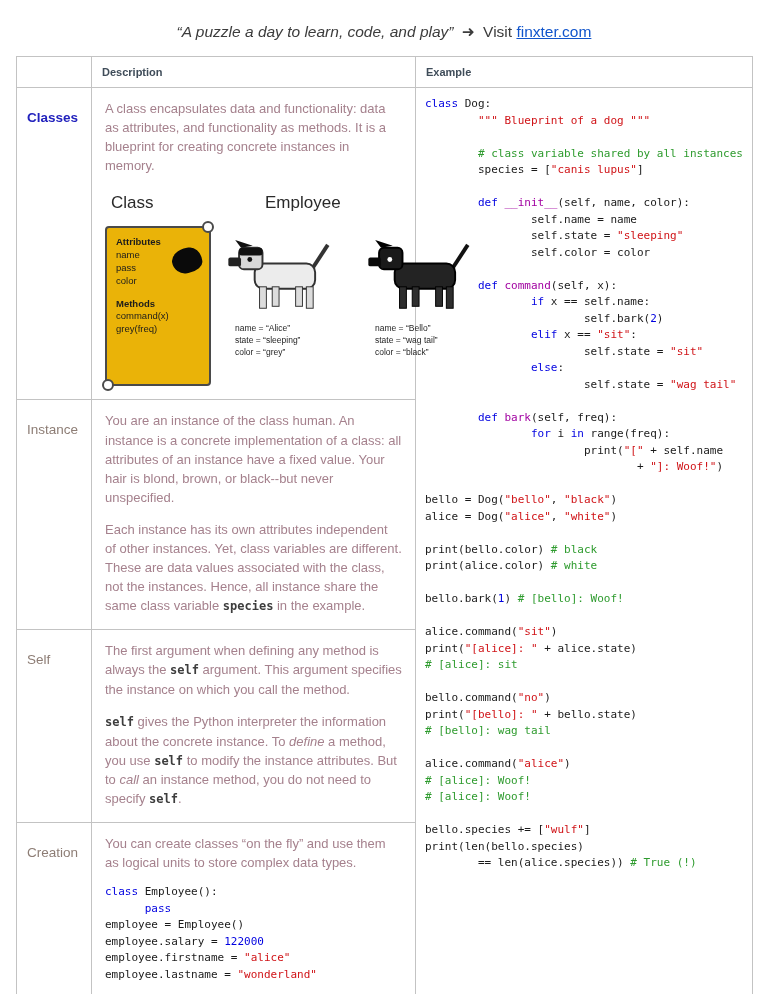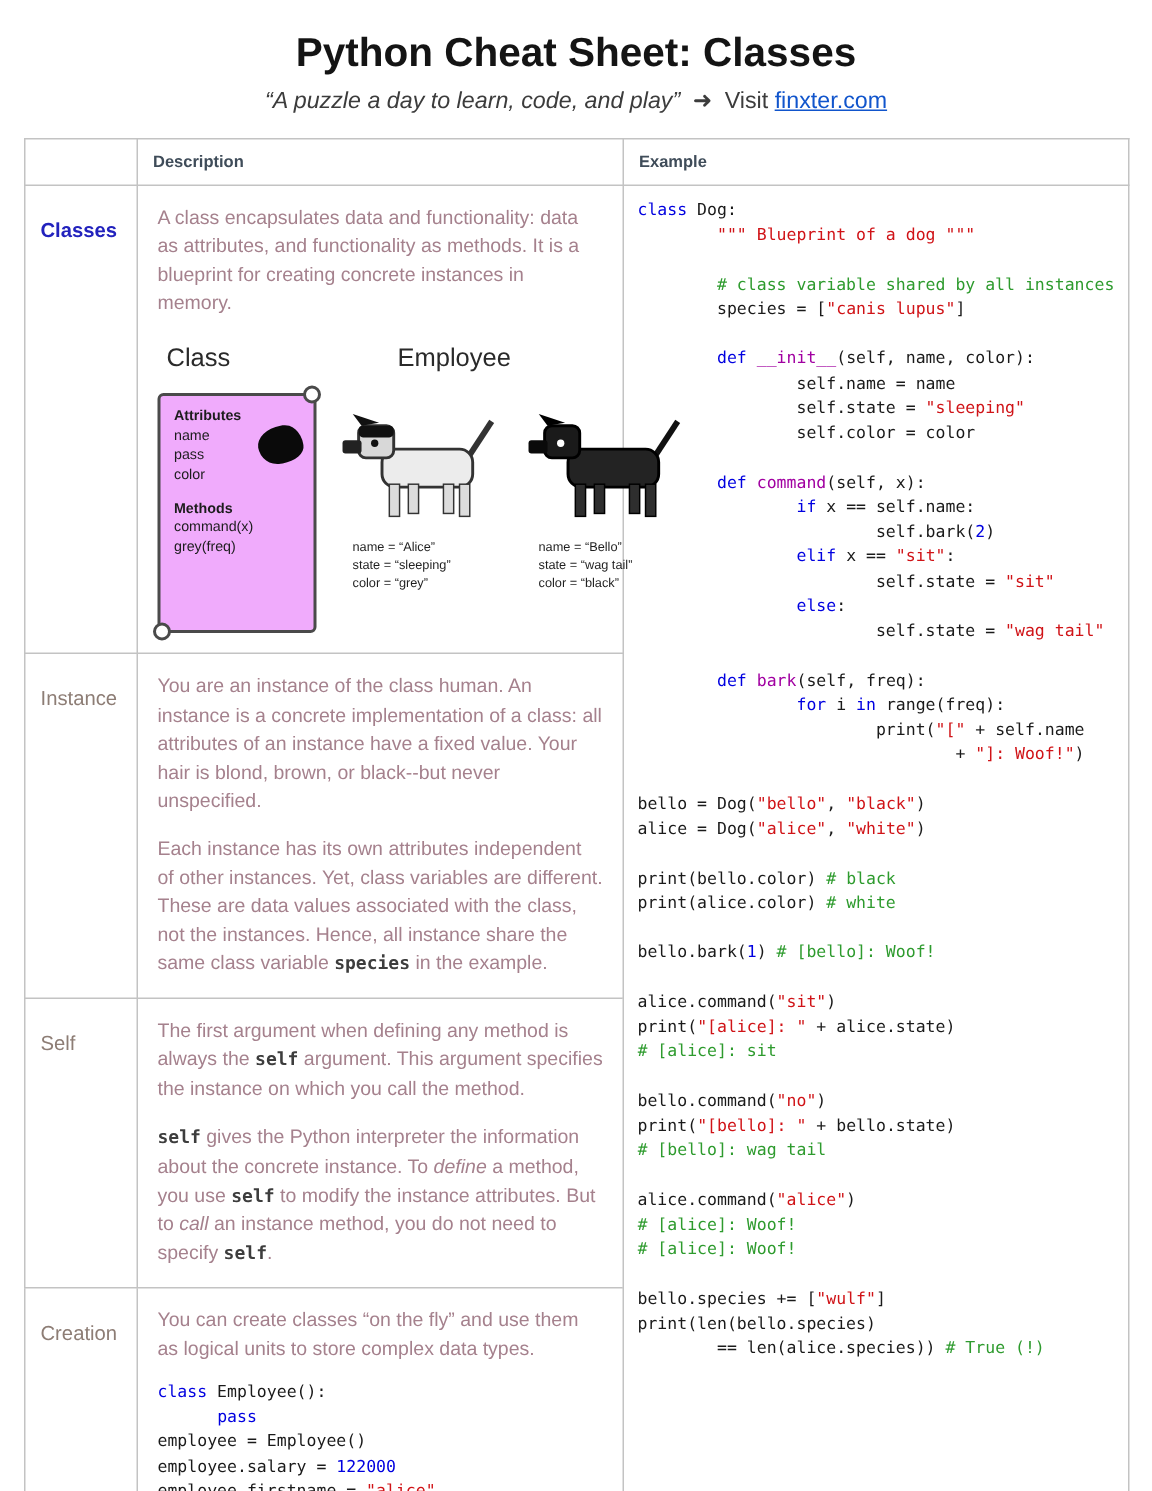--- a/index.html
+++ b/index.html
@@ -38,41 +38,40 @@
   .desc-code { margin-top:12px; }
 
   
   .diagram { margin-top:16px; color:#222; }
   .diagram-heads { display:flex; align-items:baseline; }
   .dhead { font-size:17px; color:#2a2a2a; }
   .dh-class { margin-left:6px; width:128px; }
   .dh-inst  { margin-left:26px; }
   .diagram-body { display:flex; margin-top:10px; }
   .scroll { position:relative; width:106px; height:160px; border:2px solid #4a4a4a; border-radius:4px;
-            background:#f0abfc; padding:8px 9px; font-size:9.5px; line-height:1.35; color:#1c1c1c; flex:none; }
+            background:#eab308; padding:8px 9px; font-size:9.5px; line-height:1.35; color:#1c1c1c; flex:none; }
   .scroll-curl { position:absolute; width:12px; height:12px; border:2px solid #4a4a4a; border-radius:50%; background:#fff; }
   .curl-tr { top:-7px; right:-5px; }
   .curl-bl { bottom:-7px; left:-5px; }
   .scroll-h { display:block; font-weight:bold; font-size:9.5px; }
   .scroll-line { display:block; }
   .scroll-section { position:relative; }
   .scroll-section + .scroll-section { margin-top:10px; }
   .blob { position:absolute; top:12px; right:-2px; width:30px; height:25px; background:#0a0a0a;
           border-radius:60% 40% 55% 45% / 50% 60% 40% 55%; transform:rotate(-10deg); display:block; }
-  .dogs { display:flex; margin-left:16px; gap:12px; margin-top:14px; }
+  .dogs { display:flex; margin-left:16px; gap:28px; margin-top:14px; }
   .dog { width:112px; flex:none; }
   .dog svg { display:block; }
   .dog-label { font-size:8.5px; line-height:1.4; color:#1f1f1f; margin-top:5px; margin-left:8px; }
 </style>
 </head>
 <body>
 
 <div class="page">
 
-  <h1 class="title">Python Cheat Sheet: Classes</h1>
   <p class="subtitle">
     <span class="quote">“A puzzle a day to learn, code, and play”</span>
     <span class="arrow">➜</span>
     <span>Visit</span>
     <a href="#">finxter.com</a>
   </p>
 
   <table class="sheet">
     <colgroup>
       <col style="width:75px">

